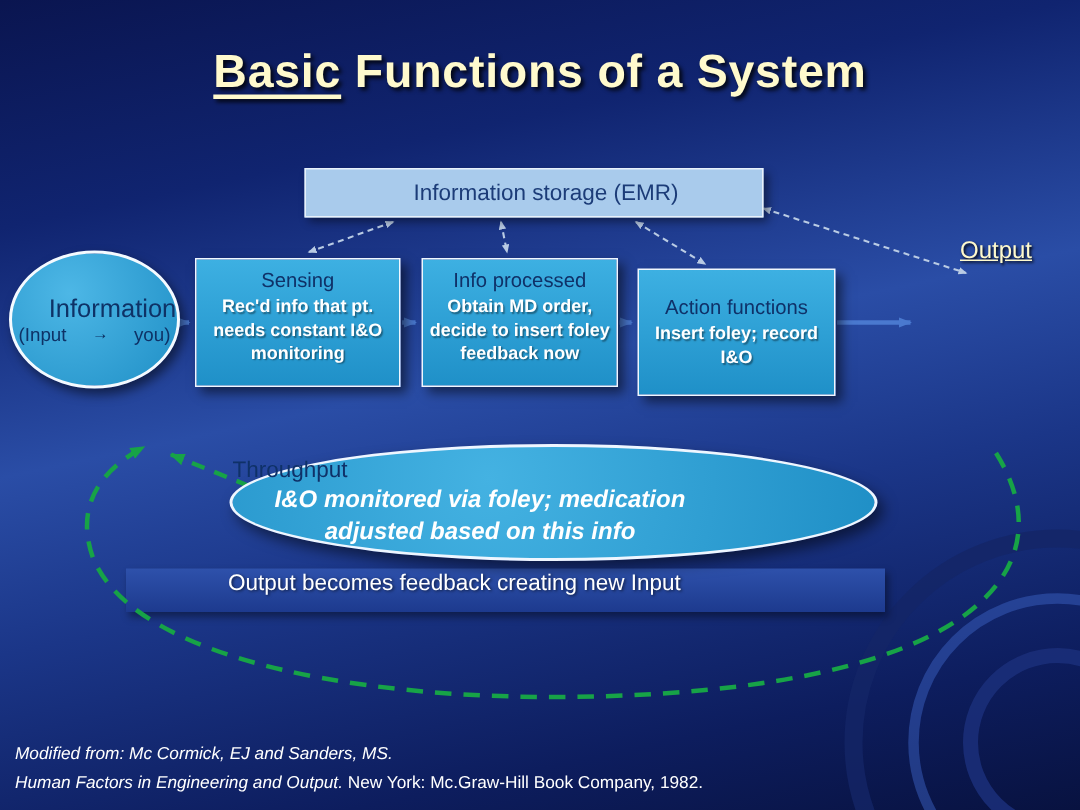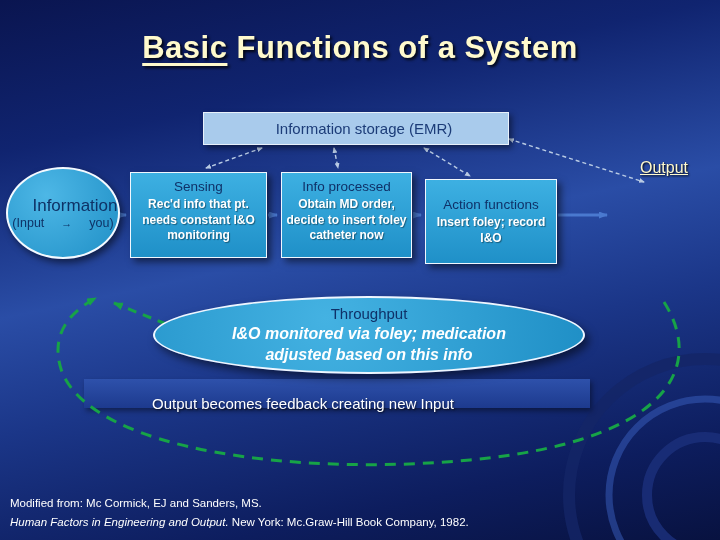--- a/index.html
+++ b/index.html
@@ -41,30 +41,30 @@
   #box-processed { left:281px; top:172px; width:131px; height:86px; }
   #box-action    { left:425px; top:179px; width:132px; height:85px; justify-content:center; }
   #box-output    { left:612px; top:186px; width:104px; height:62px; justify-content:center; }
 
   .output-label { position:absolute; left:612px; top:159px; width:104px; z-index:2; text-align:center;
     color:#FFFACD; font-size:16px; text-shadow:1px 1px 2px #000;text-decoration:underline; }
 
   .throughput { position:absolute; left:153px; top:296px; width:432px; height:78px; z-index:2;
     border-radius:50%; background:radial-gradient(circle at 40% 28%,#44b2e2,#1f8fc6);
     border:2px solid #eef6ff; box-shadow:4px 5px 9px rgba(0,0,0,.5);
-    display:flex; flex-direction:column; align-items:center; justify-content:center; color:#0f3168; }
+    display:flex; flex-direction:column; align-items:flex-start; justify-content:center; color:#0f3168; }
   .throughput .ttitle { font-size:15px; margin-bottom:2px; }
   .throughput .tbody  { color:#fff; font-size:16px; font-weight:bold; font-style:italic;
     text-align:center; line-height:1.3; max-width:330px; }
 
-  .caption { position:absolute; left:84px; top:395px; width:438px; z-index:3; text-align:center;
+  .caption { position:absolute; left:84px; top:380px; width:438px; z-index:3; text-align:center;
     color:#fff; font-size:15px; text-shadow:1px 1px 2px rgba(0,0,0,.6); }
 
   .cite { position:absolute; left:10px; z-index:2; color:#fff; font-size:11.5px; }
-  .cite1 { top:497px; }
+  .cite1 { top:497px;font-style:italic; }
   .cite2 { top:516px; }
   .cite .it { font-style:italic; }
 </style>
 </head>
 <body>
 
 <div class="stage">
 
   <svg class="decor" width="720" height="540" viewBox="0 0 720 540">
     <circle cx="705" cy="495" r="58" fill="none" stroke="#1b2f7a" stroke-width="10" opacity="0.85"></circle>
@@ -115,21 +115,21 @@
       <span>you)</span>
     </span>
   </div>
 
   <div class="fbox" id="box-sensing">
     <span class="btitle">Sensing</span>
     <span class="bbody">Rec'd info that pt. needs constant I&amp;O monitoring</span>
   </div>
   <div class="fbox" id="box-processed">
     <span class="btitle">Info processed</span>
-    <span class="bbody">Obtain MD order, decide to insert foley catheter now</span>
+    <span class="bbody">Obtain MD order, decide to insert foley feedback now</span>
   </div>
   <div class="fbox" id="box-action">
     <span class="btitle">Action functions</span>
     <span class="bbody">Insert foley; record I&amp;O</span>
   </div>
 
   <div class="output-label">Output</div>
 
   <div class="throughput">
     <span class="ttitle">Throughput</span>

